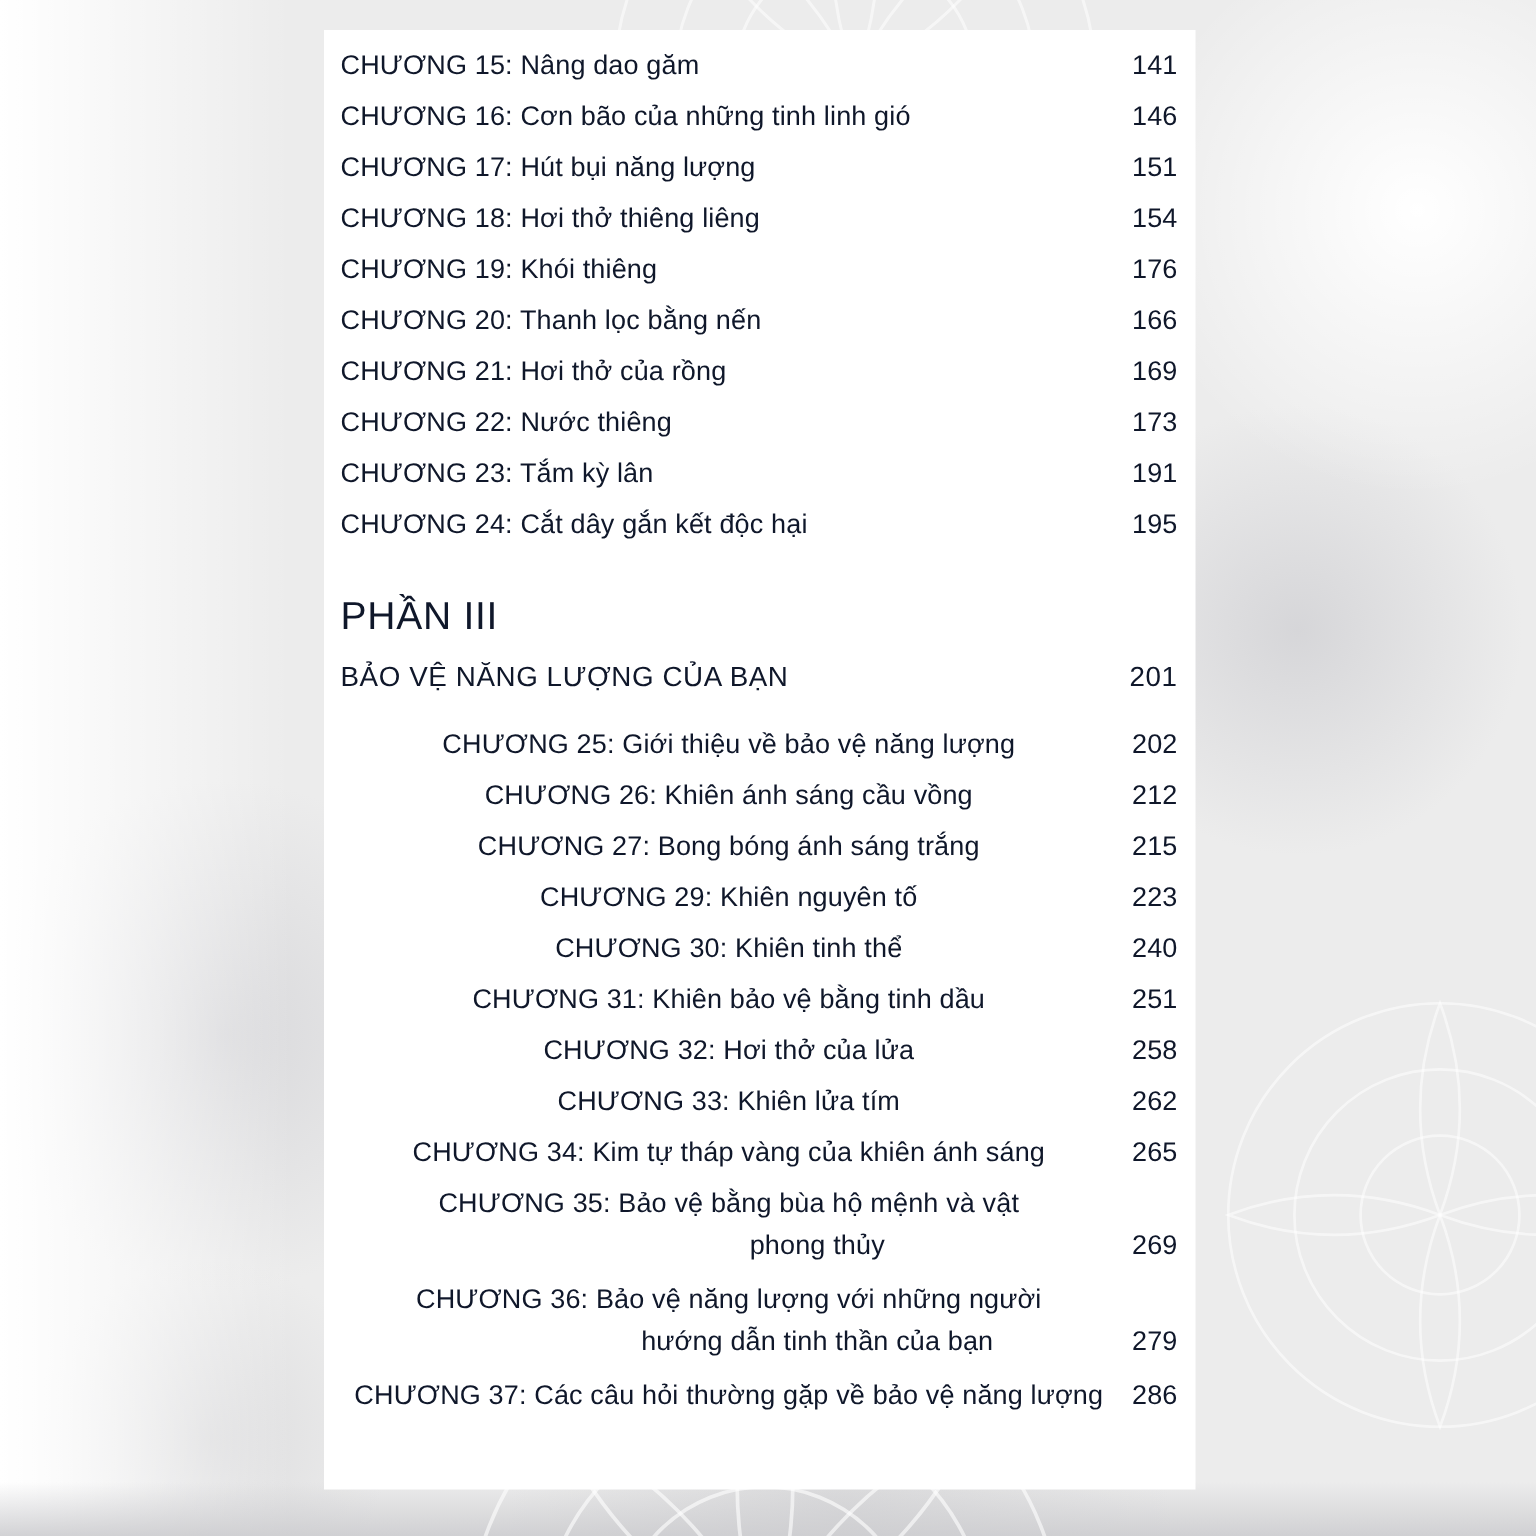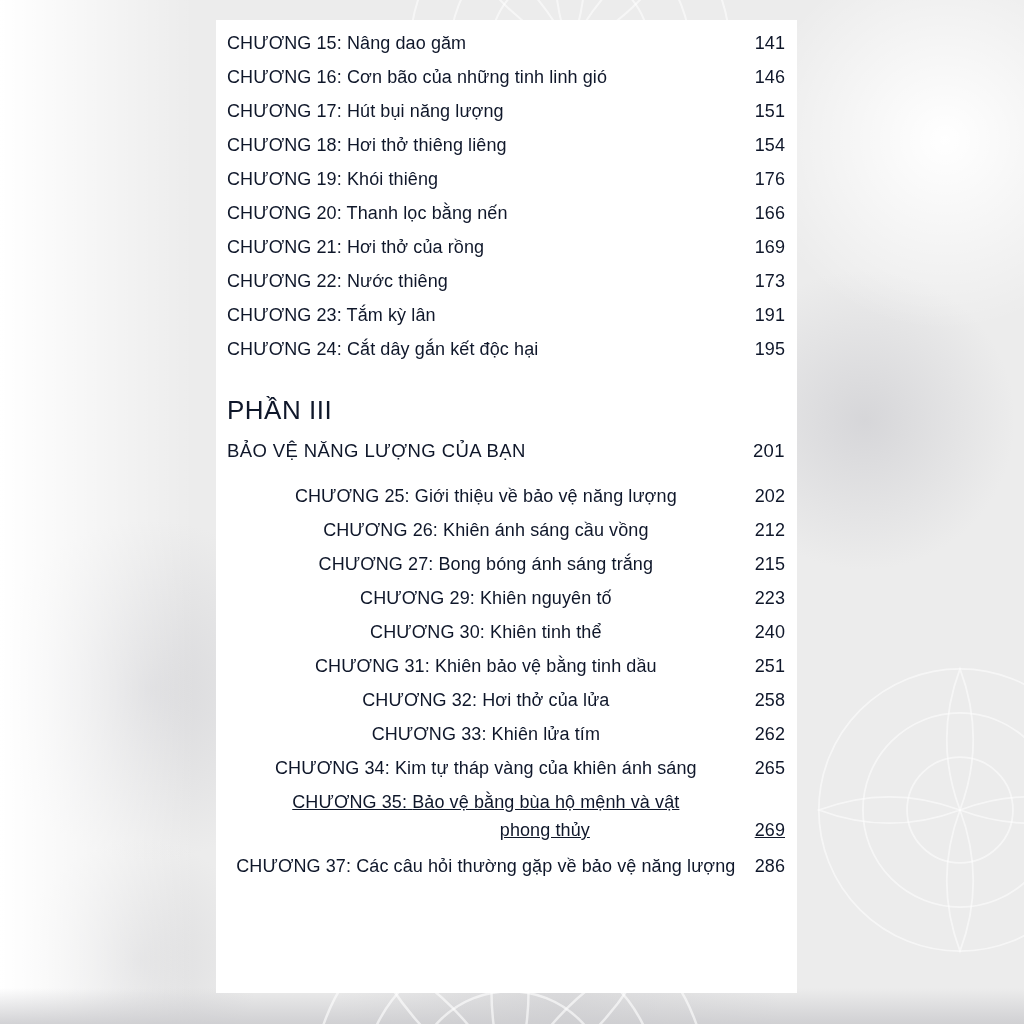--- a/index.html
+++ b/index.html
@@ -52,21 +52,20 @@
   .toc-list .row .cont {
     padding-left: 118px;
   }
   .toc-list .row .num {
     flex: 0 0 auto;
     white-space: nowrap;
   }
   .toc-list .row.multi {
     margin-top: 4px;
     margin-bottom: 8px;
-    text-decoration: underline;
   }
   .part-heading {
     margin-top: 27px;
     text-align: left;
     font-size: 26px;
     line-height: 40px;
     letter-spacing: 0.5px;
   }
   .section-row {
     position: relative;
@@ -261,20 +260,27 @@
         </div>
         <span class="num">265</span>
       </div>
       <div class="row multi">
         <div class="t">
           <div><span>CHƯƠNG 35:</span> <span>Bảo vệ bằng bùa hộ mệnh và vật</span></div>
           <div class="cont">phong thủy</div>
         </div>
         <span class="num">269</span>
       </div>
+      <div class="row multi">
+        <div class="t">
+          <div><span>CHƯƠNG 36:</span> <span>Bảo vệ năng lượng với những người</span></div>
+          <div class="cont">hướng dẫn tinh thần của bạn</div>
+        </div>
+        <span class="num">279</span>
+      </div>
       <div class="row">
         <div class="t">
           <div><span>CHƯƠNG 37:</span> <span>Các câu hỏi thường gặp về bảo vệ năng lượng</span></div>
         </div>
         <span class="num">286</span>
       </div>
     </div>
 
 </div>
 

